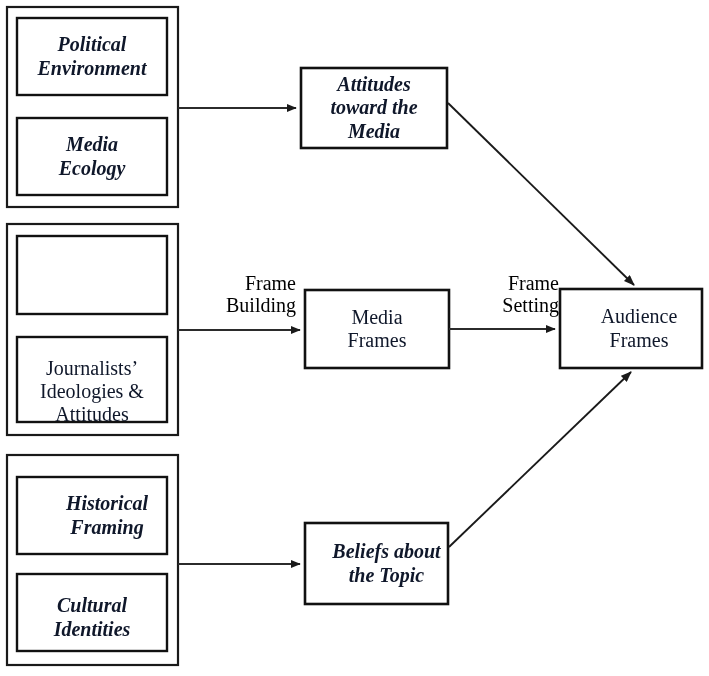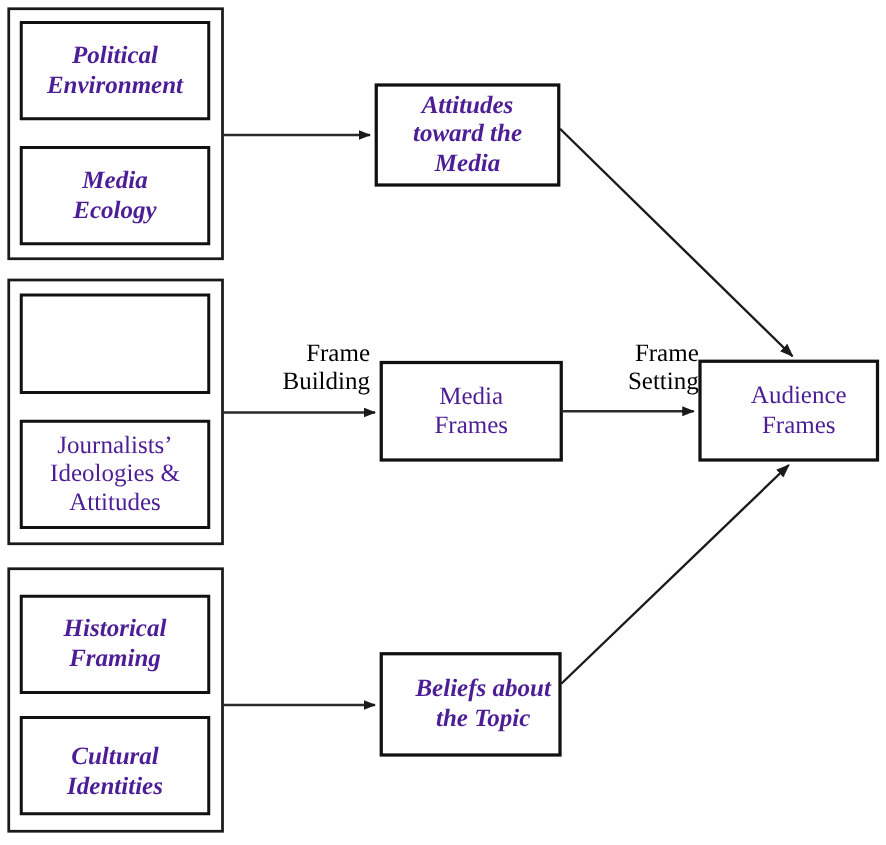--- a/index.html
+++ b/index.html
@@ -43,21 +43,21 @@
     fill: none;
   }
   .ln-diag {
     stroke: #1a1a1a;
     stroke-width: 1.9;
     fill: none;
   }
   .txt {
     position: absolute;
     text-align: center;
-    color: #4c1d95;
+    color: #0f172a;
     line-height: 1.16;
     font-size: 20px;
     display: flex;
     align-items: center;
     justify-content: center;
     white-space: pre-line;
   }
   .ital {
     font-style: italic;
     font-weight: 600;
@@ -117,25 +117,25 @@
 
     <line class="ln-diag" x1="448" y1="103" x2="634" y2="285" marker-end="url(#ahd)"></line>
     <line class="ln-diag" x1="449" y1="547" x2="631" y2="372" marker-end="url(#ahd)"></line>
   </svg>
 
   <div class="txt ital" style="left:17px;top:18px;width:150px;height:77px;">Political
 Environment</div>
   <div class="txt ital" style="left:17px;top:118px;width:150px;height:77px;">Media
 Ecology</div>
 
-  <div class="txt upright" style="left:17px;top:337px;width:150px;height:85px;">Journalists’
+  <div class="txt upright" style="left:17px;top:349px;width:150px;height:85px;">Journalists’
 Ideologies &amp;
 Attitudes</div>
 
-  <div class="txt ital" style="left:17px;top:477px;width:150px;height:77px;border-radius:12px;">Historical
+  <div class="txt ital" style="left:32px;top:477px;width:150px;height:77px;border-radius:12px;">Historical
 Framing</div>
   <div class="txt ital" style="left:17px;top:574px;width:150px;height:87px;">Cultural
 Identities</div>
 
   <div class="txt ital" style="left:301px;top:68px;width:146px;height:80px;">Attitudes
 toward the
 Media</div>
   <div class="txt upright" style="left:305px;top:290px;width:144px;height:78px;">Media
 Frames</div>
   <div class="txt upright" style="left:560px;top:289px;width:158px;height:79px;text-align:center;">Audience

